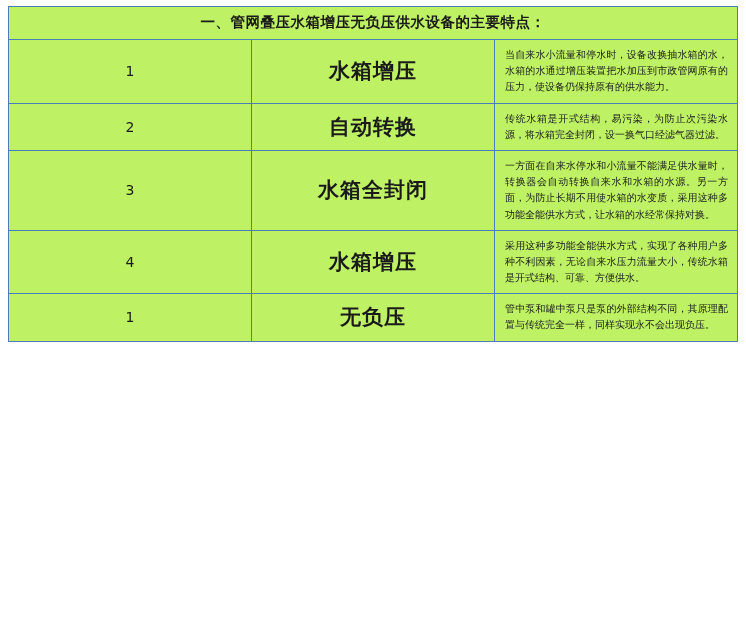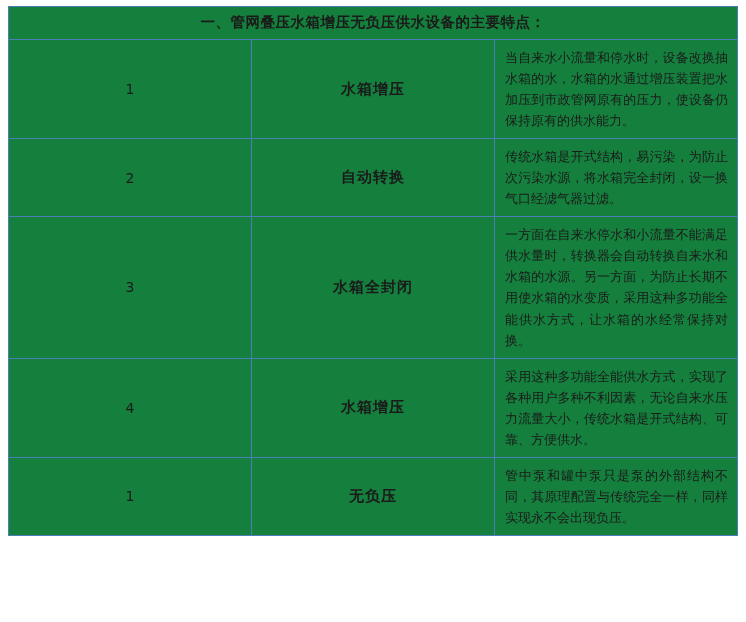--- a/index.html
+++ b/index.html
@@ -21,49 +21,49 @@
     background: #ffffff;
   }
   table.spec {
     border-collapse: collapse;
     width: 730px;
     table-layout: fixed;
   }
   table.spec td {
     border: 1px solid #4a7fb5;
     vertical-align: middle;
-    background: #15803d;
+    background: #bef264;
   }
   td.section {
     background: #dbeaf7;
     text-align: center;
     font-weight: bold;
     font-size: 14.5px;
     color: #1a1a1a;
     padding: 6px 4px 7px 4px;
     letter-spacing: 0.5px;
   }
   td.num {
     width: 36px;
     text-align: center;
     font-size: 14px;
     color: #1a1a1a;
     padding: 4px 0;
   }
   td.name {
     width: 124px;
     text-align: center;
-    font-size: 15px;
+    font-size: 21px;
     font-weight: bold;
     color: #1a1a1a;
     padding: 4px 2px;
     letter-spacing: 1px;
   }
   td.desc {
-    font-size: 13px;
+    font-size: 10px;
     line-height: 1.62;
     color: #1a1a1a;
     padding: 7px 9px 7px 10px;
     text-align: justify;
     text-justify: inter-ideograph;
   }
 </style>
 </head>
 <body>
 

